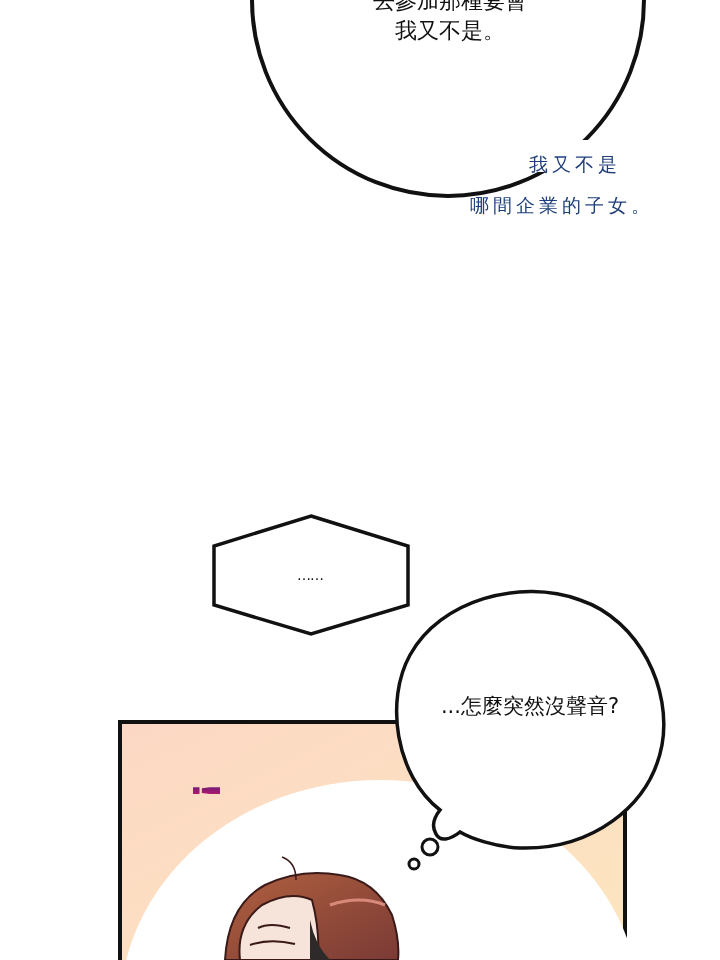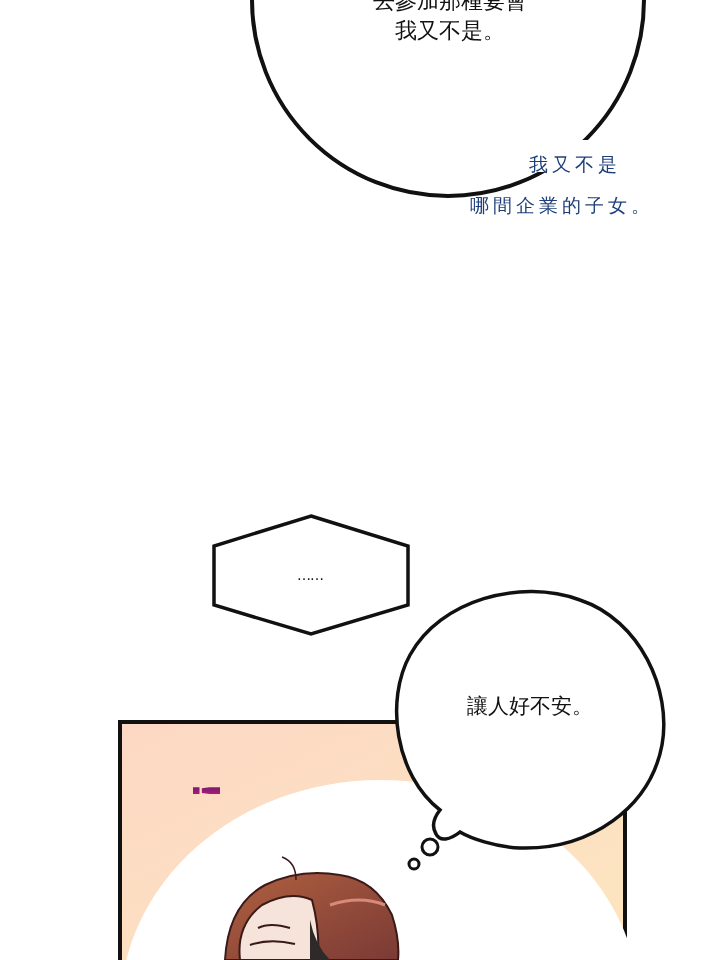--- a/index.html
+++ b/index.html
@@ -66,17 +66,17 @@
   <div>去參加那種宴會</div>
   <div>我又不是。</div>
 </div>
 
 <div class="hand-text" style="left:529px; top:152px;">我又不是</div>
 <div class="hand-text" style="left:470px; top:193px;">哪間企業的子女。</div>
 
 <div class="bubble-text" style="left:260px; top:560px; width:100px; font-size:14px; letter-spacing:-1px;">……</div>
 
 <div class="bubble-text" style="left:405px; top:690px; width:250px; font-size:21px; line-height:32px;">
-  <div>讓人好不安。</div>
+  <div>...怎麼突然沒聲音?</div>
 </div>
 
 <div class="sfx" style="left:184px; top:782px; background: linear-gradient(#4a1a7a, #d81b6a);
             -webkit-background-clip: text; background-clip: text; color: transparent;">咕嚕!</div>
 
 </body></html>

